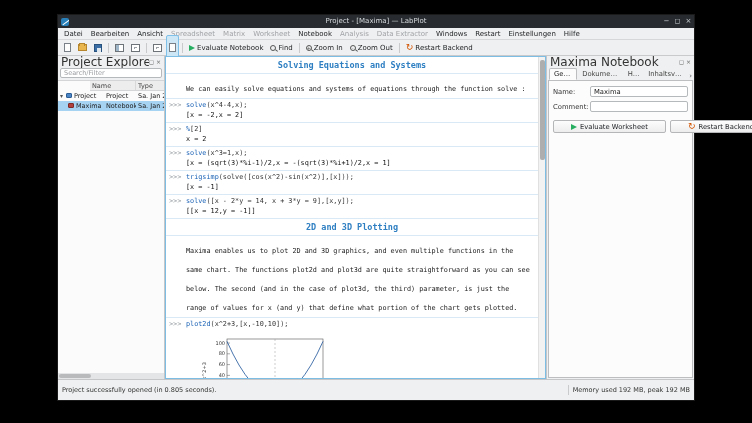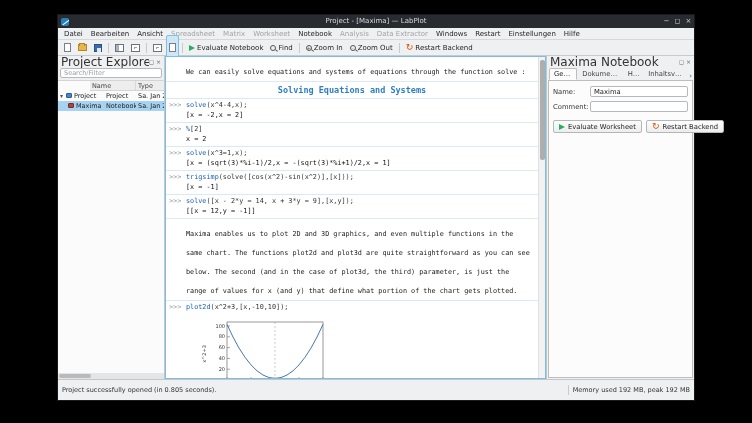--- a/index.html
+++ b/index.html
@@ -124,21 +124,21 @@
   .tab-overflow { margin-left:auto; font-size:7px; color:#555; }
   .tab-content { flex:1 1 auto; background:#fcfcfc; border:1px solid #bcbec0; margin:0 1px 1px 1px;
             padding:5px 4px; display:flex; flex-direction:column; gap:4px; }
   .form-row { display:flex; align-items:center; gap:3px; }
   .form-label { font-size:6.8px; color:#333; width:34px; flex:0 0 auto; }
   .form-input { flex:1 1 auto; height:11px; border:1px solid #b6b9bb; border-radius:2px;
             background:#fff; font-size:6.8px; padding:0 3px; color:#222;
             font-family:"DejaVu Sans", sans-serif; }
   .btn-row { display:flex; gap:4px; margin-top:4px; }
   .push-btn { display:flex; align-items:center; justify-content:center; gap:3px; height:13px;
-            padding:0 5px; font-size:6.8px; color:#232629; background:linear-gradient(#fdfdfd,#ededee);
+            padding:0 17px; font-size:6.8px; color:#232629; background:linear-gradient(#fdfdfd,#ededee);
             border:1px solid #b4b6b8; border-radius:2px; white-space:nowrap; }
 
   
   .statusbar { height:21px; background:#eff0f1; border-top:1px solid #c4c6c8; display:flex;
             align-items:center; flex:0 0 auto; }
   .status-left { font-size:6.5px; color:#333; padding-left:4px; }
   .status-right { margin-left:auto; font-size:6.5px; color:#333; padding:0 4px;
             border-left:1px solid #c9cacc; line-height:10px; }
 </style>
 </head>
@@ -251,25 +251,25 @@
           </div>
           <div class="hscroll">
             <div class="thumb"></div>
           </div>
         </div>
       </div>
 
       <div class="center">
         <div class="nb-content">
 
+          <div class="nb-block nb-heading">Solving Equations and Systems</div>
+
           <div class="nb-block">
             <span class="nb-text">We can easily solve equations and systems of equations through the function </span><span class="nb-text em">solve</span><span class="nb-text"> :</span>
           </div>
-
-          <div class="nb-block nb-heading">Solving Equations and Systems</div>
 
           <div class="nb-block">
             <span class="prompt">&gt;&gt;&gt;</span>
             <div class="code-line"><span class="fn">solve</span><span class="rest">(x^4-4,x);</span></div>
             <div class="out-line">[x = -2,x = 2]</div>
           </div>
 
           <div class="nb-block">
             <span class="prompt">&gt;&gt;&gt;</span>
             <div class="code-line"><span class="fn">%</span><span class="rest">[2]</span></div>
@@ -287,20 +287,21 @@
             <div class="code-line"><span class="fn">trigsimp</span><span class="rest">(solve([cos(x^2)-sin(x^2)],[x]));</span></div>
             <div class="out-line">[x = -1]</div>
           </div>
 
           <div class="nb-block">
             <span class="prompt">&gt;&gt;&gt;</span>
             <div class="code-line"><span class="fn">solve</span><span class="rest">([x - 2*y = 14, x + 3*y = 9],[x,y]);</span></div>
             <div class="out-line">[[x = 12,y = -1]]</div>
           </div>
 
+          <div class="nb-block nb-heading">2D and 3D Plotting</div>
 
           <div class="nb-block">
             <span class="nb-text">Maxima enables us to plot 2D and 3D graphics, and even multiple functions in the same chart. The functions plot2d and plot3d are quite straightforward as you can see below. The second (and in the case of plot3d, the third) parameter, is just the range of values for x (and y) that define what portion of the chart gets plotted.</span>
           </div>
 
           <div class="nb-block">
             <span class="prompt">&gt;&gt;&gt;</span>
             <div class="code-line"><span class="fn">plot2d</span><span class="rest">(x^2+3,[x,-10,10]);</span></div>
             <div class="plot-wrap">
               <svg width="130" height="84" viewBox="0 0 130 84">

